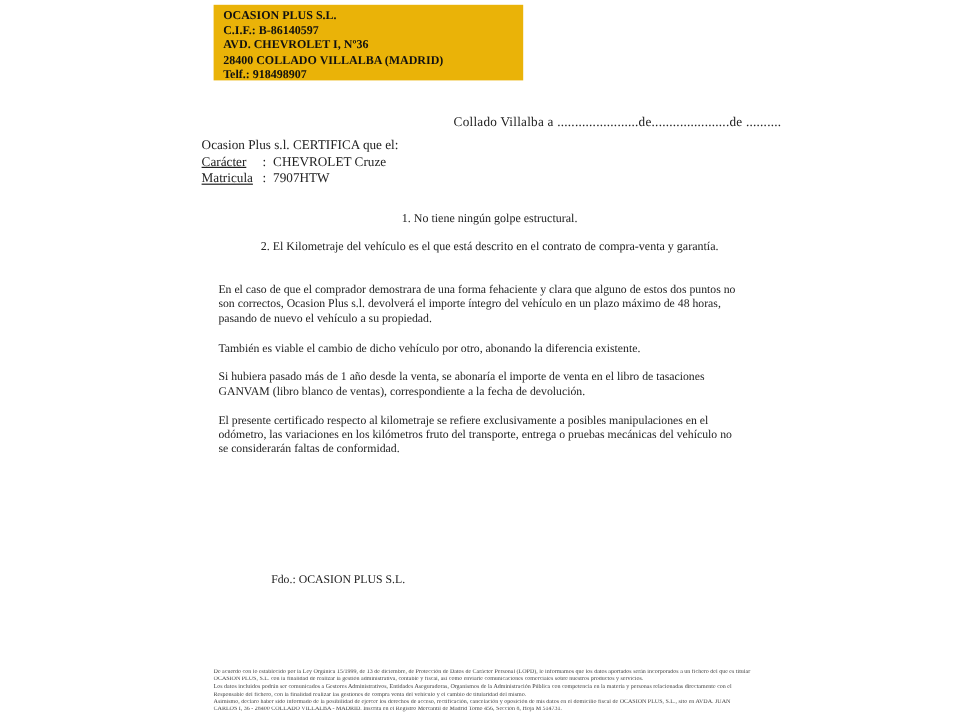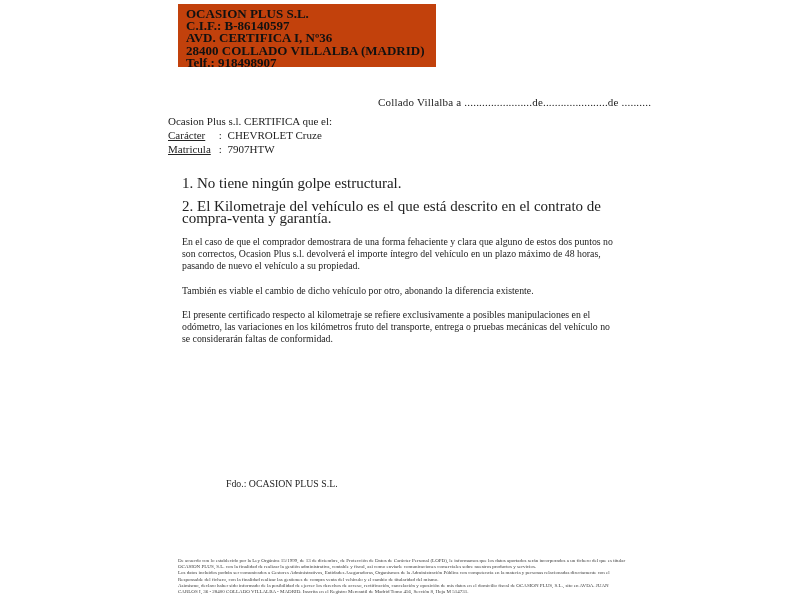--- a/index.html
+++ b/index.html
@@ -9,45 +9,45 @@
     font-family: "Liberation Serif", "DejaVu Serif", serif;
     color: #1a1a1a;
     overflow: hidden;
     position: relative;
   }
   .sheet { position: absolute; inset: 0; background: #ffffff; }
 
   .letterhead {
     position: absolute; left: 178px; top: 4px;
     width: 258px; height: 63px;
-    background: #c2410c;
+    background: #eab308;
     box-sizing: border-box;
     padding: 4px 6px 0 8px;
     font-weight: bold;
-    font-size: 13px;
+    font-size: 10px;
     line-height: 12.2px;
     color: #111;
   }
 
   .date-line {
     position: absolute; left: 378px; top: 96px;
     font-size: 11px; color: #222; letter-spacing: 0.2px;
   }
 
   .certify {
     position: absolute; left: 168px; top: 114px;
     font-size: 11px; line-height: 14px; color: #222;
   }
   .field-row { white-space: nowrap; }
   .field-label { text-decoration: underline; display: inline-block; width: 48px; }
   .field-sep { display: inline-block; margin-right: 3px; }
 
   .points {
     position: absolute; left: 182px; top: 177px;
-    width: 452px; font-size: 15px; line-height: 12px; color: #222;
+    width: 452px; font-size: 10px; line-height: 12px; color: #222; text-align: center;
   }
   .points p { margin: 0 0 11px 0; }
 
   .paragraphs {
     position: absolute; left: 182px; top: 236px;
     width: 452px; font-size: 9.8px; line-height: 12px; color: #222;
   }
   .paragraphs p { margin: 0 16px 12px 0; }
   .paragraphs p.gap-lg { margin-bottom: 13px; }
 
@@ -65,21 +65,21 @@
   .legal div { white-space: nowrap; overflow: hidden; }
 </style>
 </head>
 <body>
 
 <div class="sheet">
 
   <div class="letterhead">
     <div>OCASION PLUS S.L.</div>
     <div>C.I.F.: B-86140597</div>
-    <div>AVD. CERTIFICA I, Nº36</div>
+    <div>AVD. CHEVROLET I, Nº36</div>
     <div>28400 COLLADO VILLALBA (MADRID)</div>
     <div>Telf.: 918498907</div>
   </div>
 
   <div class="date-line">Collado Villalba a .......................de......................de ..........</div>
 
   <div class="certify">
     <div>Ocasion Plus s.l. CERTIFICA que el:</div>
     <div class="field-row">
       <span class="field-label">Carácter</span>
@@ -94,20 +94,21 @@
   </div>
 
   <div class="points">
     <p>1. No tiene ningún golpe estructural.</p>
     <p>2. El Kilometraje del vehículo es el que está descrito en el contrato de compra-venta y garantía.</p>
   </div>
 
   <div class="paragraphs">
     <p class="gap-lg">En el caso de que el comprador demostrara de una forma fehaciente y clara que alguno de estos dos puntos no son correctos, Ocasion Plus s.l. devolverá el importe íntegro del vehículo en un plazo máximo de 48 horas, pasando de nuevo el vehículo a su propiedad.</p>
     <p>También es viable el cambio de dicho vehículo por otro, abonando la diferencia existente.</p>
+    <p>Si hubiera pasado más de 1 año desde la venta, se abonaría el importe de venta en el libro de tasaciones GANVAM (libro blanco de ventas), correspondiente a la fecha de devolución.</p>
     <p>El presente certificado respecto al kilometraje se refiere exclusivamente a posibles manipulaciones en el odómetro, las variaciones en los kilómetros fruto del transporte, entrega o pruebas mecánicas del vehículo no se considerarán faltas de conformidad.</p>
   </div>
 
   <div class="signature">Fdo.: OCASION PLUS S.L.</div>
 
   <div class="legal">
     <div>De acuerdo con lo establecido por la Ley Orgánica 15/1999, de 13 de diciembre, de Protección de Datos de Carácter Personal (LOPD), le informamos que los datos aportados serán incorporados a un fichero del que es titular</div>
     <div>OCASION PLUS, S.L. con la finalidad de realizar la gestión administrativa, contable y fiscal, así como enviarle comunicaciones comerciales sobre nuestros productos y servicios.</div>
     <div>Los datos incluidos podrán ser comunicados a Gestores Administrativos, Entidades Aseguradoras, Organismos de la Administración Pública con competencia en la materia y personas relacionadas directamente con el</div>
     <div>Responsable del fichero, con la finalidad realizar las gestiones de compra venta del vehículo y el cambio de titularidad del mismo.</div>

